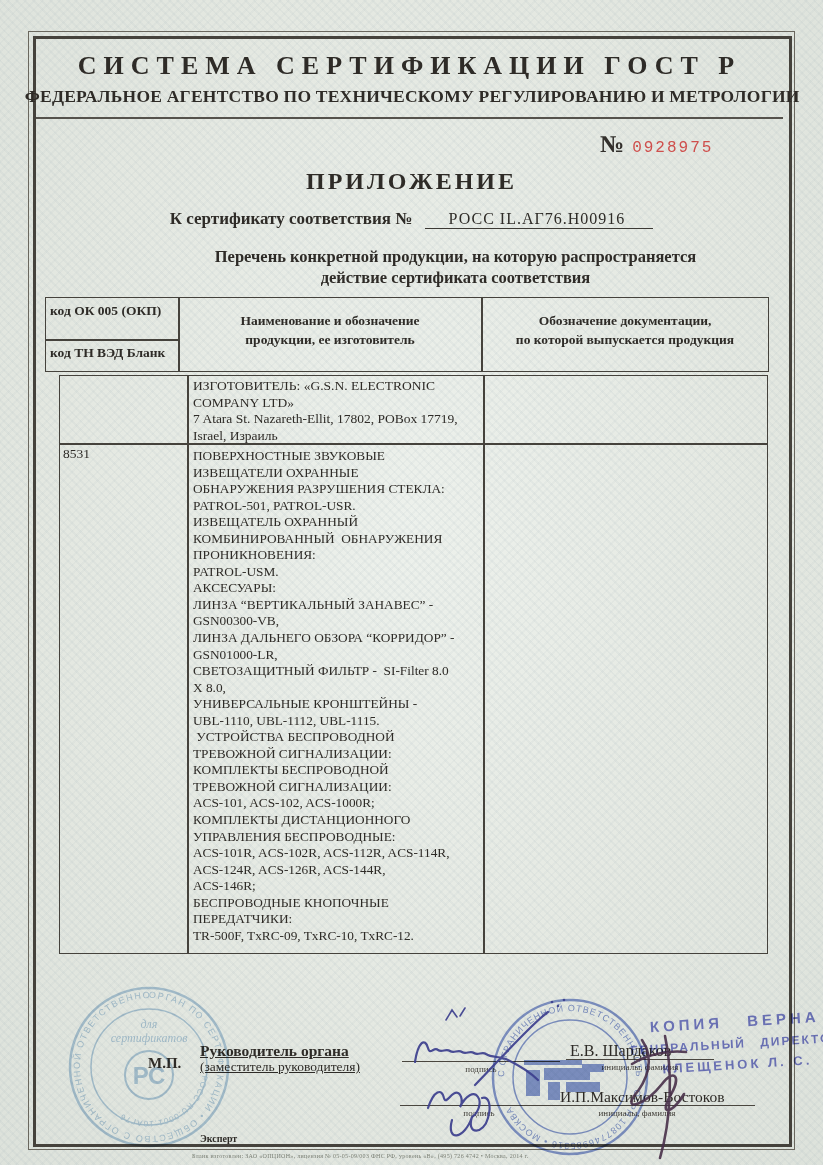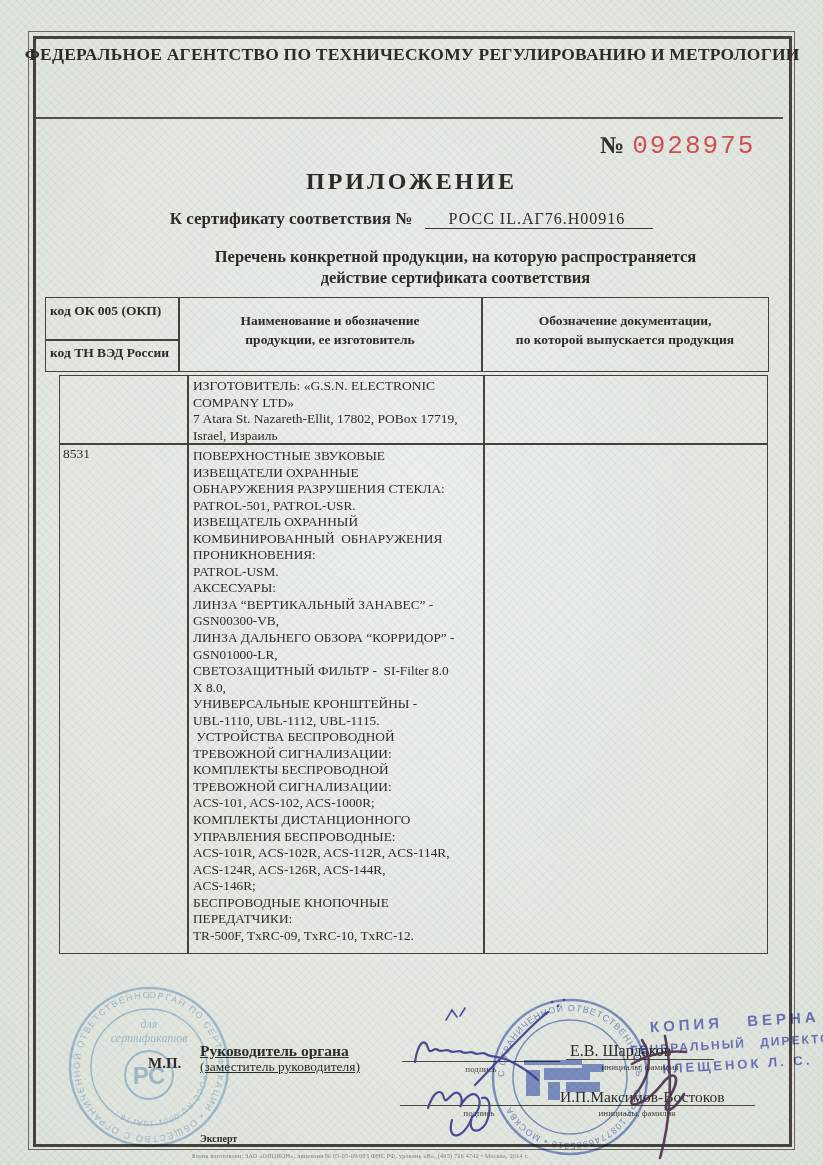--- a/index.html
+++ b/index.html
@@ -18,21 +18,21 @@
   .abs{position:absolute;}
   
   .frame-outer{left:28px;top:31px;width:765px;height:1117px;border:1px solid #6a675e;}
   .frame-inner{left:33px;top:36px;width:753px;height:1105px;border:3px solid #45423c;}
   
   .hdr-block{left:36px;top:39px;width:747px;height:78px;border-bottom:2px solid #55524c;text-align:center;}
   .sys-title{margin-top:12px;font-size:26px;font-weight:bold;letter-spacing:7px;white-space:nowrap;}
   .agency{margin-top:6px;font-size:17px;font-weight:bold;letter-spacing:.2px;white-space:nowrap;transform:scaleX(1.03);transform-origin:center;}
   .formnum{left:600px;top:131px;width:190px;font-size:24px;white-space:nowrap;}
   .formnum .nsign{font-weight:bold;color:#33302c;letter-spacing:2px;}
-  .formnum .digits{font-family:"Liberation Mono", monospace;font-size:26px;color:#cf4f4c;letter-spacing:2px;}
+  .formnum .digits{font-family:"Liberation Mono", monospace;font-size:16px;color:#cf4f4c;letter-spacing:2px;}
   .doc-title{left:0;top:168px;width:823px;text-align:center;font-size:24px;font-weight:bold;letter-spacing:3px;}
   .cert-line{left:0;top:209px;width:823px;text-align:center;font-size:17px;}
   .cert-line .lbl{font-weight:bold;}
   .cert-line .num{font-size:16px;border-bottom:1.5px solid #3d3a35;padding:0 28px 1px 24px;margin-left:8px;letter-spacing:1px;}
   .subtitle{left:0;top:246px;width:823px;text-align:center;font-size:16.5px;font-weight:bold;line-height:21px;padding-left:44px;}
   
   .thead{left:45px;top:297px;width:722px;height:73px;border:1.5px solid #45423c;}
   .th-div-v1{left:178px;top:297px;width:1.5px;height:74px;background:#45423c;}
   .th-div-v2{left:481px;top:297px;width:1.5px;height:74px;background:#45423c;}
   .th-div-h{left:45px;top:339px;width:134px;height:1.5px;background:#45423c;}
@@ -80,20 +80,21 @@
 </style>
 </head>
 <body>
 
 <div class="page">
 
   <div class="abs frame-outer"></div>
   <div class="abs frame-inner"></div>
 
   <div class="abs hdr-block">
+    <div class="sys-title">СИСТЕМА СЕРТИФИКАЦИИ ГОСТ Р</div>
     <div class="agency">ФЕДЕРАЛЬНОЕ АГЕНТСТВО ПО ТЕХНИЧЕСКОМУ РЕГУЛИРОВАНИЮ И МЕТРОЛОГИИ</div>
   </div>
 
   <div class="abs formnum">
     <span class="nsign">№</span>
     <span class="digits">0928975</span>
   </div>
 
   <div class="abs doc-title">ПРИЛОЖЕНИЕ</div>
 
@@ -105,21 +106,21 @@
   <div class="abs subtitle">
     <div>Перечень конкретной продукции,  на которую распространяется</div>
     <div>действие сертификата соответствия</div>
   </div>
 
   <div class="abs thead"></div>
   <div class="abs th-div-v1"></div>
   <div class="abs th-div-v2"></div>
   <div class="abs th-div-h"></div>
   <div class="abs th-c1t">код ОК 005 (ОКП)</div>
-  <div class="abs th-c1b">код ТН ВЭД России</div>
+  <div class="abs th-c1b">код ТН ВЭД Бланк</div>
   <div class="abs th-c2">
     <div>Наименование и обозначение</div>
     <div>продукции, ее изготовитель</div>
   </div>
   <div class="abs th-c3">
     <div>Обозначение документации,</div>
     <div>по которой выпускается продукция</div>
   </div>
 
   <div class="abs tbody"></div>

